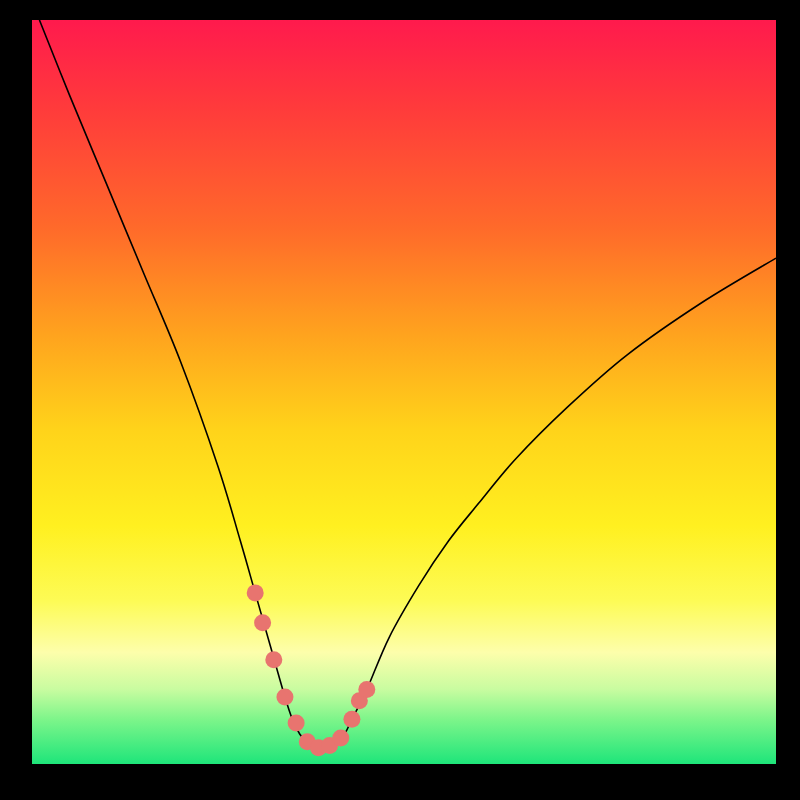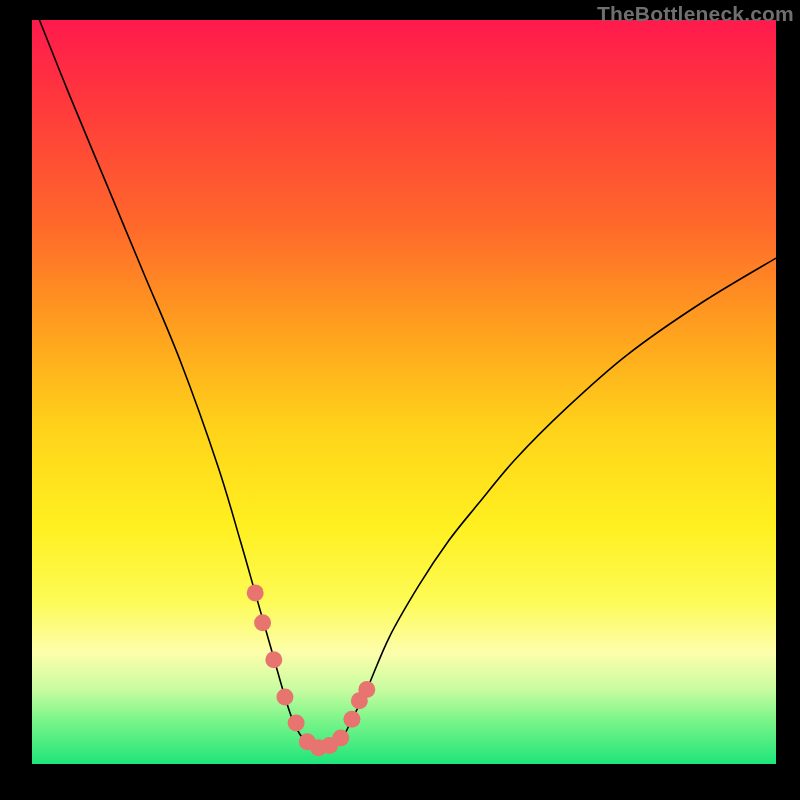--- a/index.html
+++ b/index.html
@@ -21,21 +21,20 @@
              font:bold 21px Arial,Helvetica,sans-serif;letter-spacing:0.2px}
   svg.curve{position:absolute;left:32px;top:20px;width:744px;height:744px;overflow:visible}
   svg .line{fill:none;stroke:#000;stroke-width:1.6}
   svg .dot{fill:#e8746f}
 </style>
 </head>
 <body>
 
 <div class="frame">
   <div class="plot"></div>
-  <div class="watermark">TheBottleneck.com</div>
   <svg class="curve" viewBox="0 0 744 744" preserveAspectRatio="none">
     <path id="curve-path" class="line" d="M 7.44 0 C 12.40 12.40 26.04 47.12 37.20 74.40 C 48.36 101.68 62.00 133.92 74.40 163.68 C 86.80 193.44 99.20 223.20 111.60 252.96 C 124.00 282.72 136.40 310.00 148.80 342.24 C 161.20 374.48 176.08 416.64 186.00 446.40 C 195.92 476.16 202.12 499.72 208.32 520.80 C 214.52 541.88 218.24 555.52 223.20 572.88 C 228.16 590.24 233.12 607.60 238.08 624.96 C 243.04 642.32 249.24 664.64 252.96 677.04 C 256.68 689.44 257.92 693.16 260.40 699.36 C 262.88 705.56 265.36 710.52 267.84 714.24 C 270.32 717.96 272.80 719.20 275.28 721.68 C 277.76 724.16 280.24 727.88 282.72 729.12 C 285.20 730.36 287.68 729.12 290.16 729.12 C 292.64 729.12 295.12 730.36 297.60 729.12 C 300.08 727.88 302.56 724.16 305.04 721.68 C 307.52 719.20 310.00 717.96 312.48 714.24 C 314.96 710.52 316.20 706.80 319.92 699.36 C 323.64 691.92 328.60 683.24 334.80 669.60 C 341.00 655.96 348.44 634.88 357.12 617.52 C 365.80 600.16 376.96 581.56 386.88 565.44 C 396.80 549.32 406.72 534.44 416.64 520.80 C 426.56 507.16 435.24 497.24 446.40 483.60 C 457.56 469.96 468.72 455.08 483.60 438.96 C 498.48 422.84 517.08 404.24 535.68 386.88 C 554.28 369.52 572.88 352.16 595.20 334.80 C 617.52 317.44 644.80 298.84 669.60 282.72 C 694.40 266.60 731.60 245.52 744.00 238.08"></path>
     <g id="dots">
         <circle cx="223.20" cy="572.88" r="8.5" class="dot"></circle>
         <circle cx="230.64" cy="602.64" r="8.5" class="dot"></circle>
         <circle cx="241.80" cy="639.84" r="8.5" class="dot"></circle>
         <circle cx="252.96" cy="677.04" r="8.5" class="dot"></circle>
         <circle cx="264.12" cy="703.08" r="8.5" class="dot"></circle>
         <circle cx="275.28" cy="721.68" r="8.5" class="dot"></circle>
         <circle cx="286.44" cy="727.63" r="8.5" class="dot"></circle>

